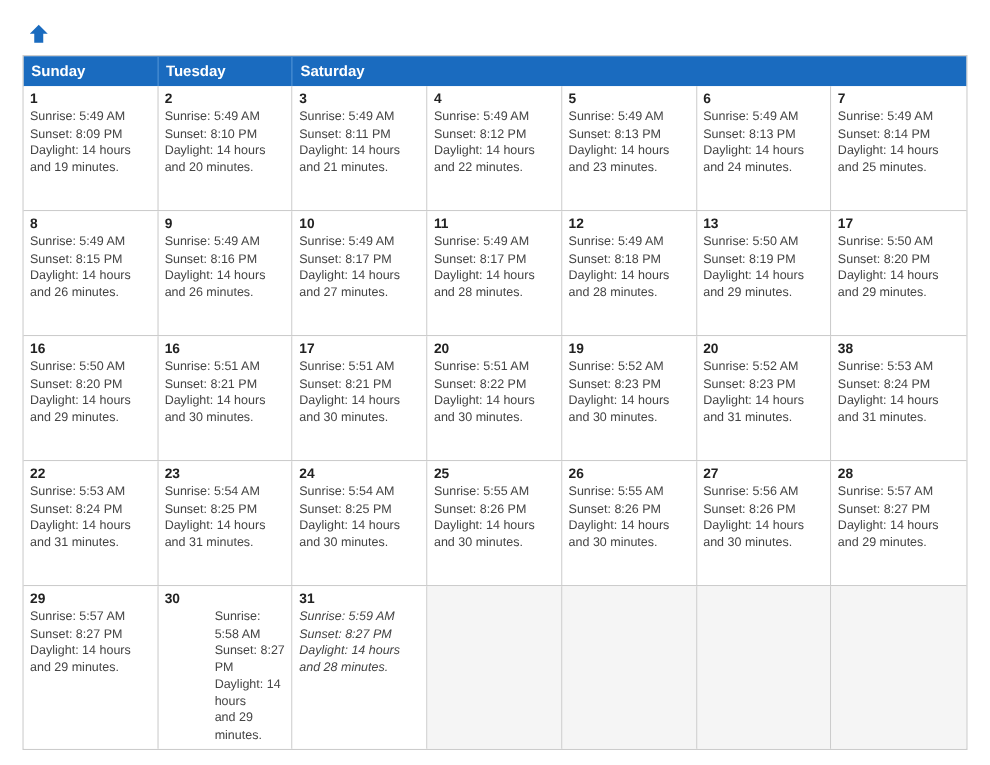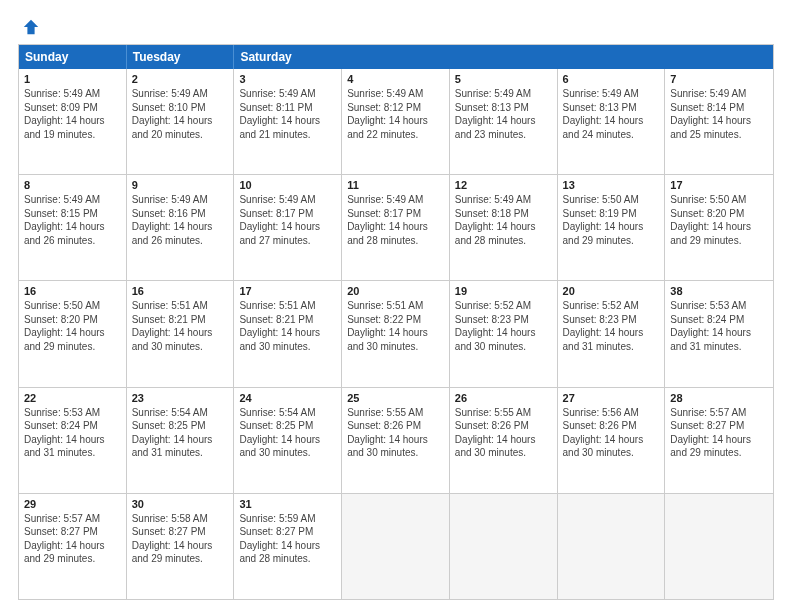--- a/index.html
+++ b/index.html
@@ -351,28 +351,28 @@
         <div class="cal-row">
           <div class="cal-cell">
             <span class="day-num">29</span>
             <div class="cell-text" style="white-space: pre-line;">Sunrise: 5:57 AM
 Sunset: 8:27 PM
 Daylight: 14 hours
 and 29 minutes.</div>
           </div>
           <div class="cal-cell">
             <span class="day-num">30</span>
-            <div class="cell-text" style="white-space: pre-line;">Sunrise: 5:58 AM
+            <div class="cell-text" style="white-space: pre-line; margin-left: 40px;">Sunrise: 5:58 AM
 Sunset: 8:27 PM
 Daylight: 14 hours
 and 29 minutes.</div>
           </div>
           <div class="cal-cell">
             <span class="day-num">31</span>
-            <div class="cell-text" style="white-space: pre-line;">Sunrise: 5:59 AM
+            <div class="cell-text" style="white-space: pre-line; font-style: italic;">Sunrise: 5:59 AM
 Sunset: 8:27 PM
 Daylight: 14 hours
 and 28 minutes.</div>
           </div>
           <div class="cal-cell empty"></div>
           <div class="cal-cell empty"></div>
           <div class="cal-cell empty"></div>
           <div class="cal-cell empty"></div>
         </div>
       </div>

